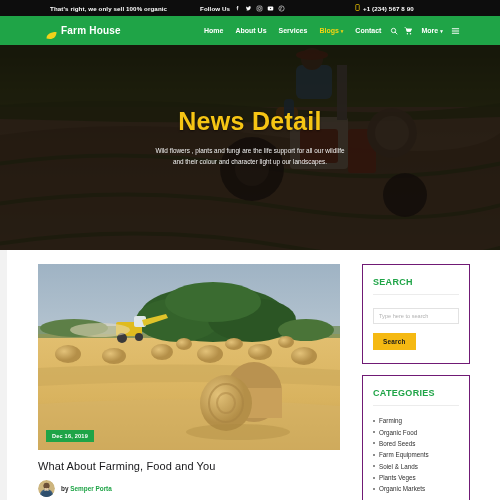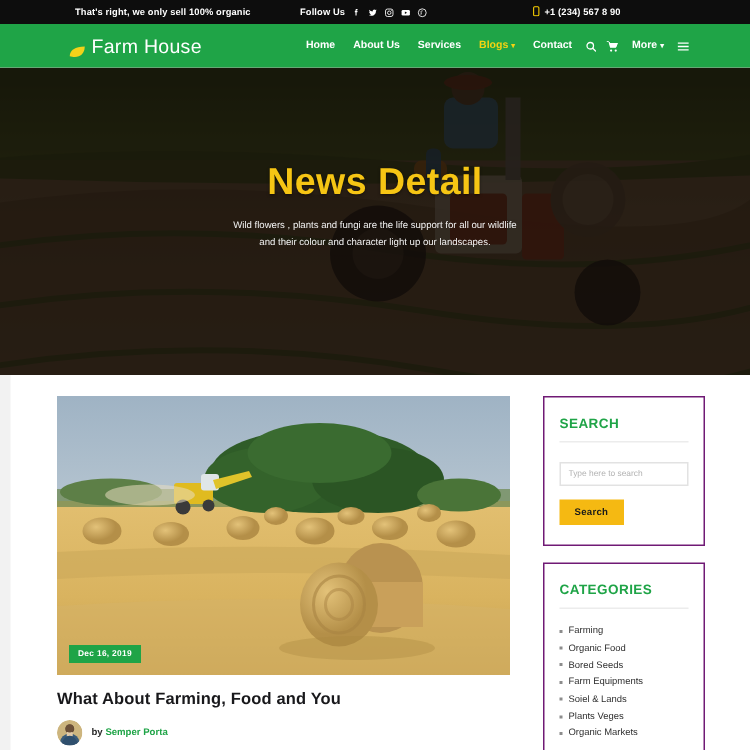--- a/index.html
+++ b/index.html
@@ -28,21 +28,21 @@
   .tb-phone .ph-ic { color: #ffd400; font-size: 6px; }
 
   
   .navbar {
     position: absolute; top: 16px; left: 0; width: 500px; height: 29px;
     background: #1fa447; z-index: 11;
     display: flex; align-items: center;
   }
   .brand { position: absolute; left: 46px; display: flex; align-items: center; gap: 4px; }
   .brand .leaf { width: 11px; height: 9px; }
-  .brand .bname { color: #ffffff; font-size: 13px; font-weight: normal; letter-spacing: .2px; }
+  .brand .bname { color: #ffffff; font-size: 10px; font-weight: bold; letter-spacing: .2px; }
   .nav-links { position: absolute; left: 198px; display: flex; align-items: center; gap: 0; }
   .nav-links a, .nav-links .navitem {
     color: #ffffff; font-size: 7px; font-weight: bold; text-decoration: none;
     padding: 0 6px; white-space: nowrap; display: flex; align-items: center; gap: 2px;
   }
   .nav-links .navitem.active { color: #f5d312; }
   .caret { font-size: 5px; line-height: 1; position: relative; top: .5px; }
   .nav-icon { width: 14px; display: flex; align-items: center; justify-content: center; color: #fff; }
   .nav-icon svg { display:block; }
 
@@ -66,21 +66,21 @@
   .left-strip { position:absolute; top:0; left:0; width:7px; height:250px; background:#f2f2f2; }
 
   .article { position: absolute; left: 38px; top: 14px; width: 302px; }
   .art-imgwrap { position: relative; width: 302px; height: 186px; overflow: hidden; }
   .art-img { position: absolute; inset: 0; }
   .date-badge {
     position: absolute; left: 8px; bottom: 8px;
     background: #1fa447; color: #ffffff; font-size: 5.6px; font-weight: bold;
     padding: 3px 6px; letter-spacing: .2px;
   }
-  .art-title { margin-top: 10px; font-size: 11px; font-weight: bold; color: #18181b; letter-spacing: .1px; }
+  .art-title { margin-top: 10px; font-size: 11px; font-weight: normal; color: #18181b; letter-spacing: .1px; }
   .art-meta { margin-top: 8px; display: flex; align-items: center; gap: 6px; }
   .avatar { width: 17px; height: 17px; border-radius: 50%; overflow: hidden; position: relative; flex: none; }
   .by { font-size: 6.4px; color: #2a2a2a; font-weight: bold; }
   .by .author { color: #1fa447; }
 
   
   .sidebar { position: absolute; left: 362px; top: 14px; width: 108px; }
   .card { background: #ffffff; border: 1px solid #701a75; padding: 12px 10px 13px 10px; margin-bottom: 11px; }
   .card-title { color: #1fa447; font-size: 9px; font-weight: bold; letter-spacing: .3px; }
   .card-rule { height: 1px; background: #ececec; margin: 7px 0 9px 0; }

